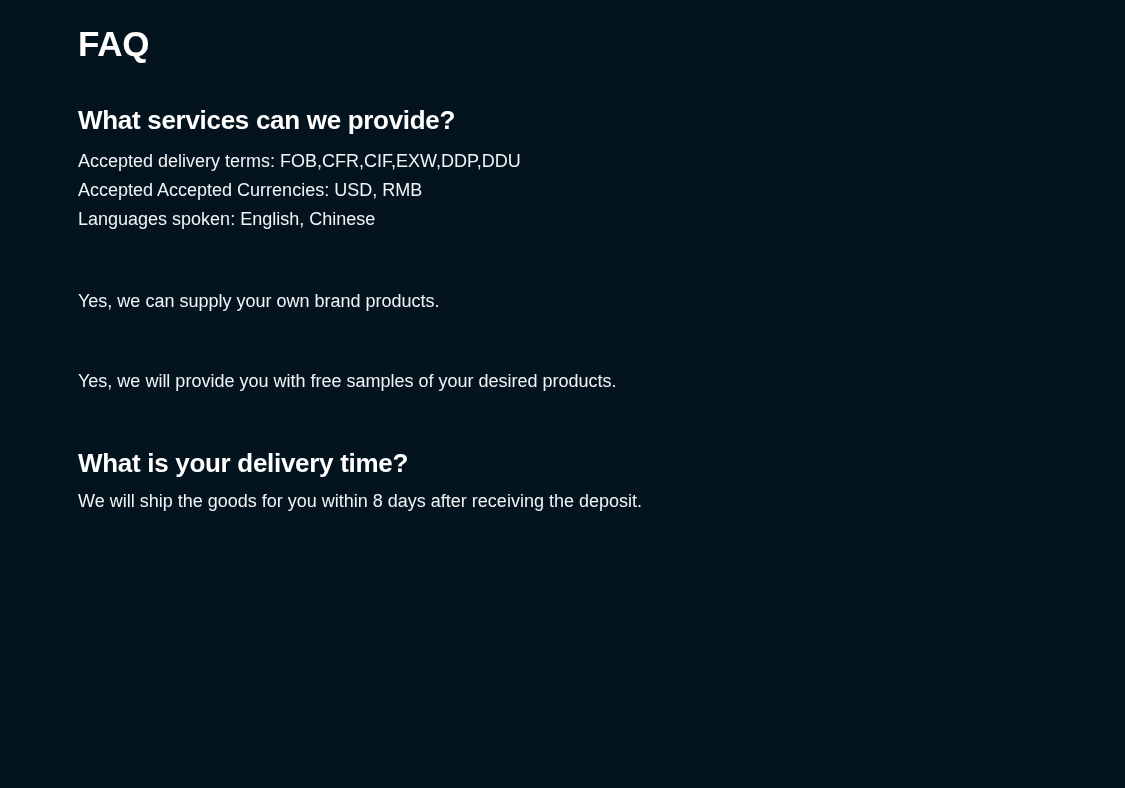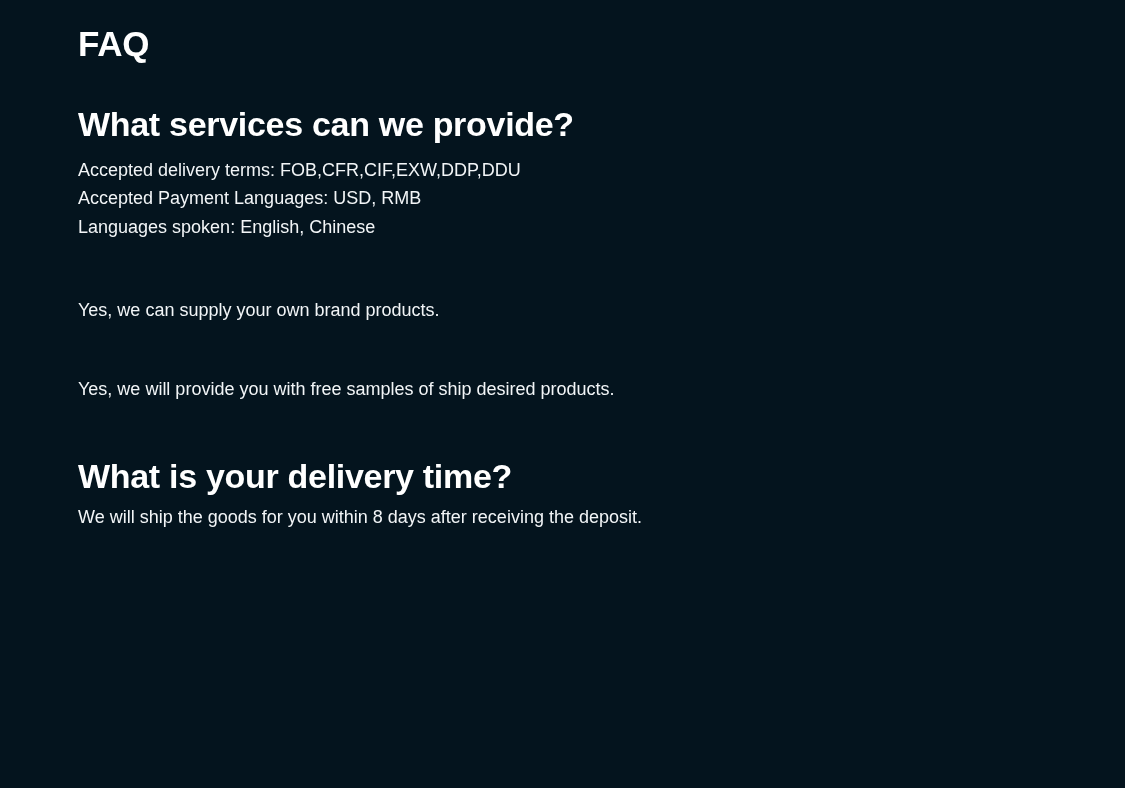--- a/index.html
+++ b/index.html
@@ -35,21 +35,21 @@
   }
 
   .faq-block {
     margin: 0 0 58px 0;
   }
   .faq-block:last-child {
     margin-bottom: 11px;
   }
 
   .faq-question {
-    font-size: 34px;
+    font-size: 26px;
     font-weight: bold;
     line-height: 1.05;
     letter-spacing: -0.3px;
     margin: 0 0 13px 0;
     color: #ffffff;
   }
 
   .faq-answer-line {
     font-size: 18px;
     font-weight: normal;
@@ -68,32 +68,32 @@
 
 <div id="faq-page">
 
   <h1 class="page-title">FAQ</h1>
 
   <div id="faq-list">
       <div class="faq-block">
         <div class="faq-question">What services can we provide?</div>
         <div>
           <div class="faq-answer-line">Accepted delivery terms: FOB,CFR,CIF,EXW,DDP,DDU</div>
-          <div class="faq-answer-line">Accepted Payment Languages: USD, RMB</div>
+          <div class="faq-answer-line">Accepted Accepted Currencies: USD, RMB</div>
           <div class="faq-answer-line">Languages spoken: English, Chinese</div>
         </div>
       </div>
       <div class="faq-block single">
         <div>
           <div class="faq-answer-line">Yes, we can supply your own brand products.</div>
         </div>
       </div>
       <div class="faq-block single">
         <div>
-          <div class="faq-answer-line">Yes, we will provide you with free samples of ship desired products.</div>
+          <div class="faq-answer-line">Yes, we will provide you with free samples of your desired products.</div>
         </div>
       </div>
       <div class="faq-block single">
         <div class="faq-question">What is your delivery time?</div>
         <div>
           <div class="faq-answer-line">We will ship the goods for you within 8 days after receiving the deposit.</div>
         </div>
       </div>
     </div>
 

